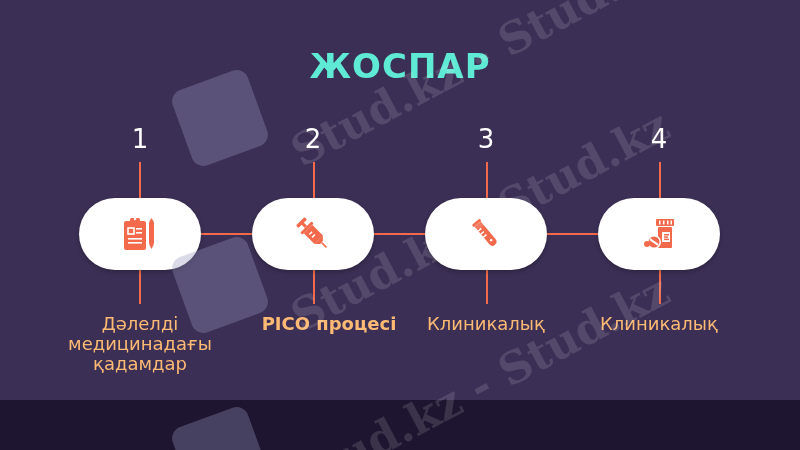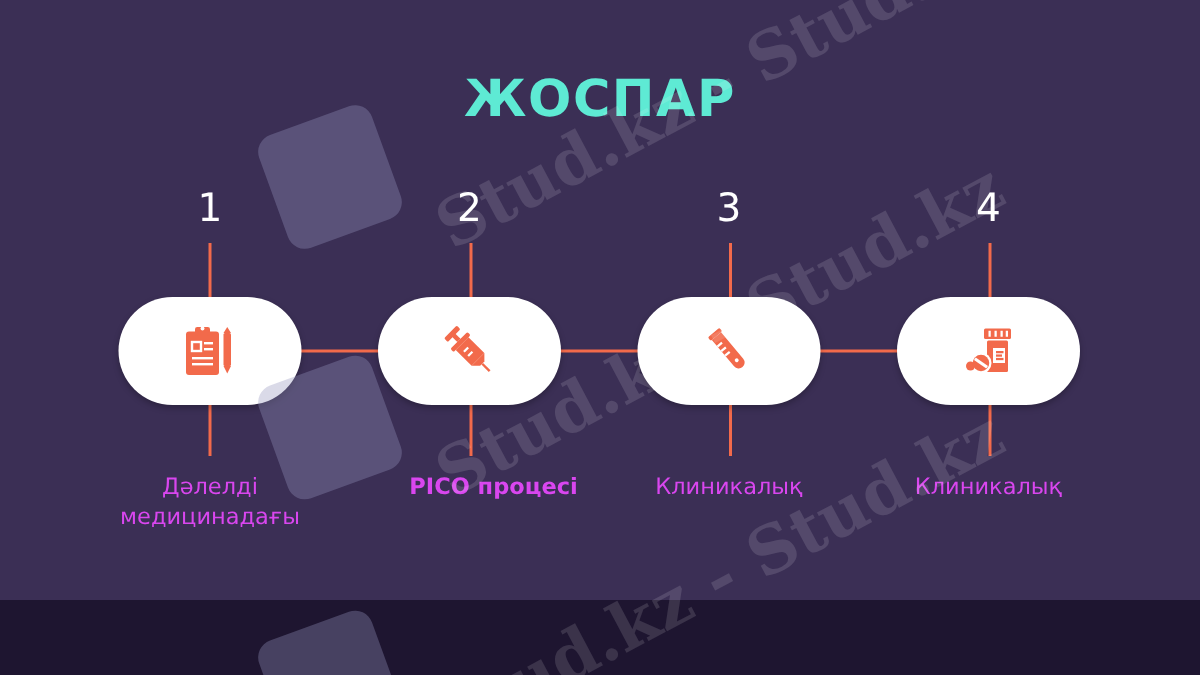--- a/index.html
+++ b/index.html
@@ -5,21 +5,21 @@
     html, body { margin:0; padding:0; }
     body { width:800px; height:450px; overflow:hidden; background:#3b2f55; font-family:"DejaVu Sans", sans-serif; position:relative; }
     .slide { position:absolute; left:0; top:0; width:800px; height:400px; background:#3b2f55; }
     .footer-band { position:absolute; left:0; top:400px; width:800px; height:50px; background:#1e1530; }
     .title { position:absolute; left:0; top:46px; width:800px; text-align:center; color:#5eead4; font-weight:bold; font-size:34px; letter-spacing:1px; font-family:"DejaVu Sans", sans-serif; }
     .hline { position:absolute; left:140px; width:520px; top:233px; height:2px; background:#f26a4b; }
     .num { position:absolute; top:124px; width:40px; text-align:center; color:#ffffff; font-size:26px; }
     .vline { position:absolute; width:2px; background:#f26a4b; }
     .pill { position:absolute; top:198px; width:122px; height:72px; background:#ffffff; border-radius:36px; box-shadow:0 2px 4px rgba(0,0,0,0.25); display:flex; align-items:center; justify-content:center; }
     .pill svg { width:40px; height:40px; }
-    .label { position:absolute; top:314px; width:170px; text-align:center; color:#d946ef; font-size:15px; line-height:20px; }
+    .label { position:absolute; top:314px; width:170px; text-align:center; color:#fdba74; font-size:18px; line-height:20px; }
     .wm { position:absolute; color:rgba(255,255,255,0.13); font-family:"DejaVu Serif", serif; font-weight:bold; font-size:44px; transform:rotate(-28deg); white-space:nowrap; pointer-events:none; }
     .wmlogo { position:absolute; width:80px; height:80px; border-radius:12px; background:rgba(150,150,190,0.35); transform:rotate(-20deg); pointer-events:none; }
   </style>
 </head>
 <body>
 
 <div class="slide">
   <div class="title">ЖОСПАР</div>
 
   <div class="hline"></div>
@@ -39,20 +39,21 @@
         <rect x="8" y="24" width="14" height="1.6" fill="#fff"></rect>
         <rect x="8" y="28" width="14" height="1.6" fill="#fff"></rect>
         <rect x="29" y="8" width="5" height="22" rx="1" fill="#f26a4b"></rect>
         <polygon points="29,30 34,30 31.5,35" fill="#f26a4b"></polygon>
         <polygon points="29,8 34,8 31.5,4" fill="#f26a4b"></polygon>
       </svg>
     </div>
     <div class="label" style="left:55px;">
       <div>Дәлелді</div>
       <div>медицинадағы</div>
+      <div>қадамдар</div>
     </div>
   </div>
 
   <div>
     <div class="num" style="left:293px;">2</div>
     <div class="vline" style="left:313px; top:162px; height:36px;"></div>
     <div class="vline" style="left:313px; top:270px; height:34px;"></div>
     <div class="pill" style="left:252px;">
       <svg viewBox="0 0 40 40">
         <g transform="rotate(-45 20 20)">

